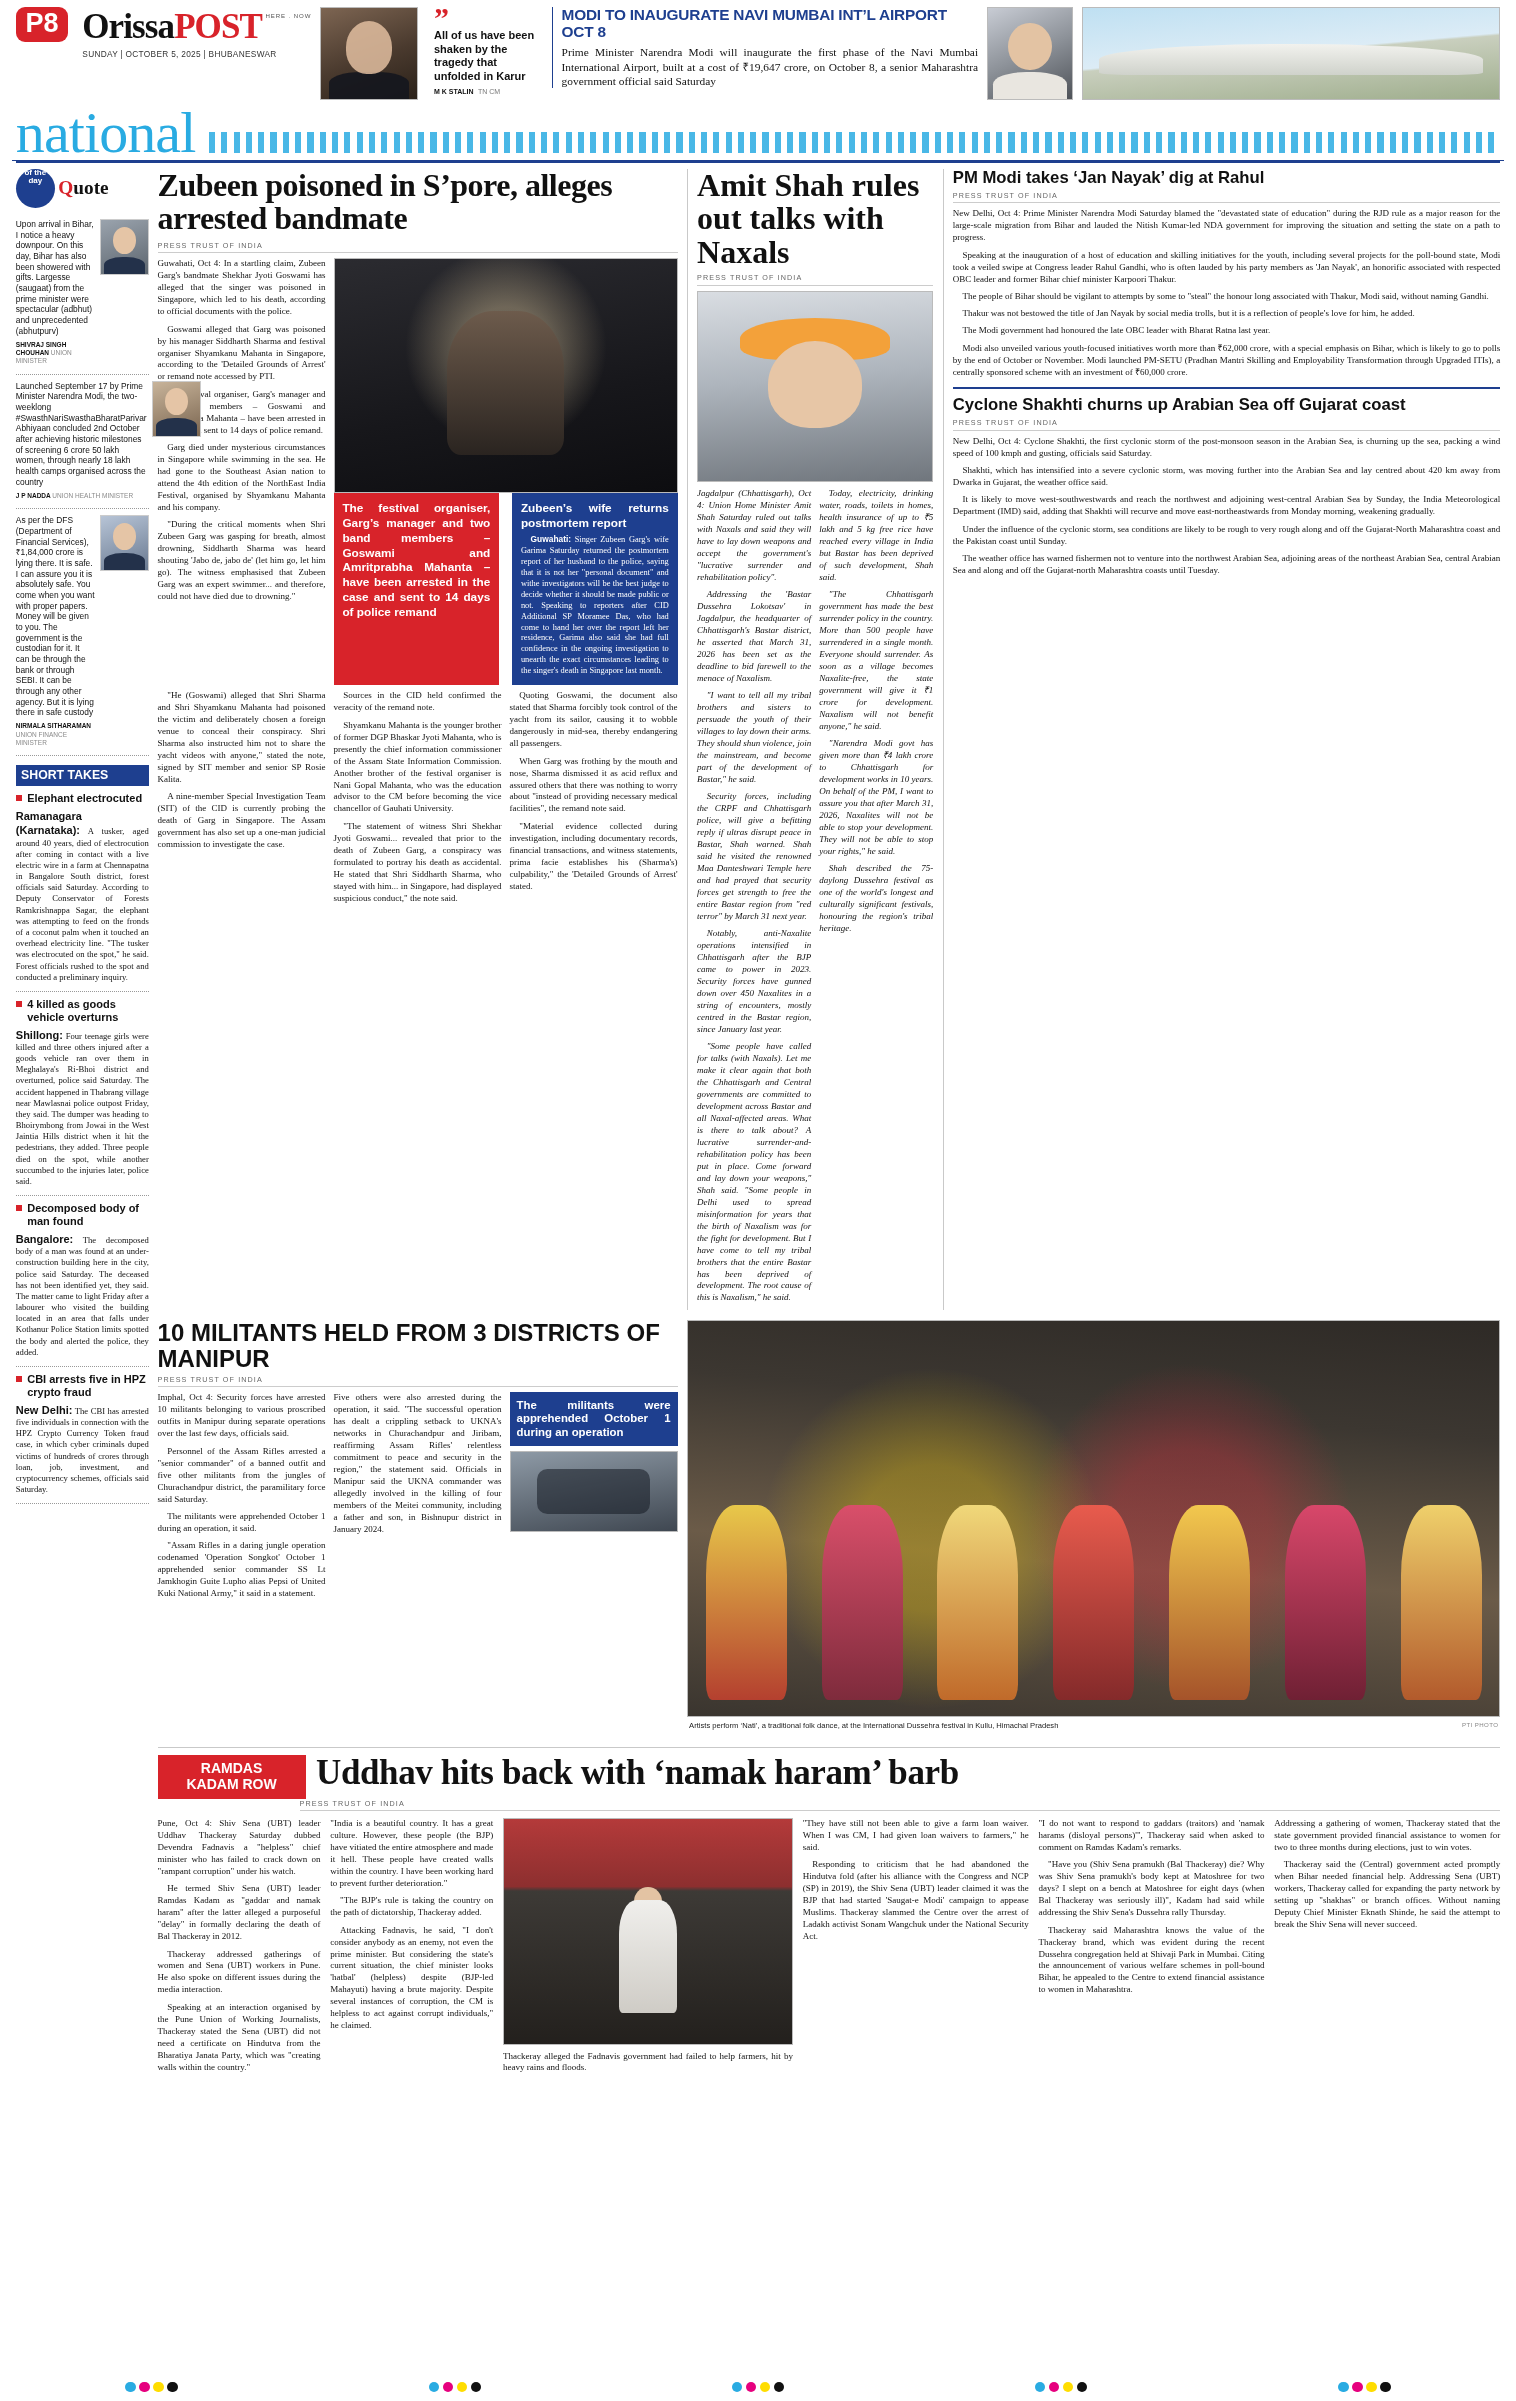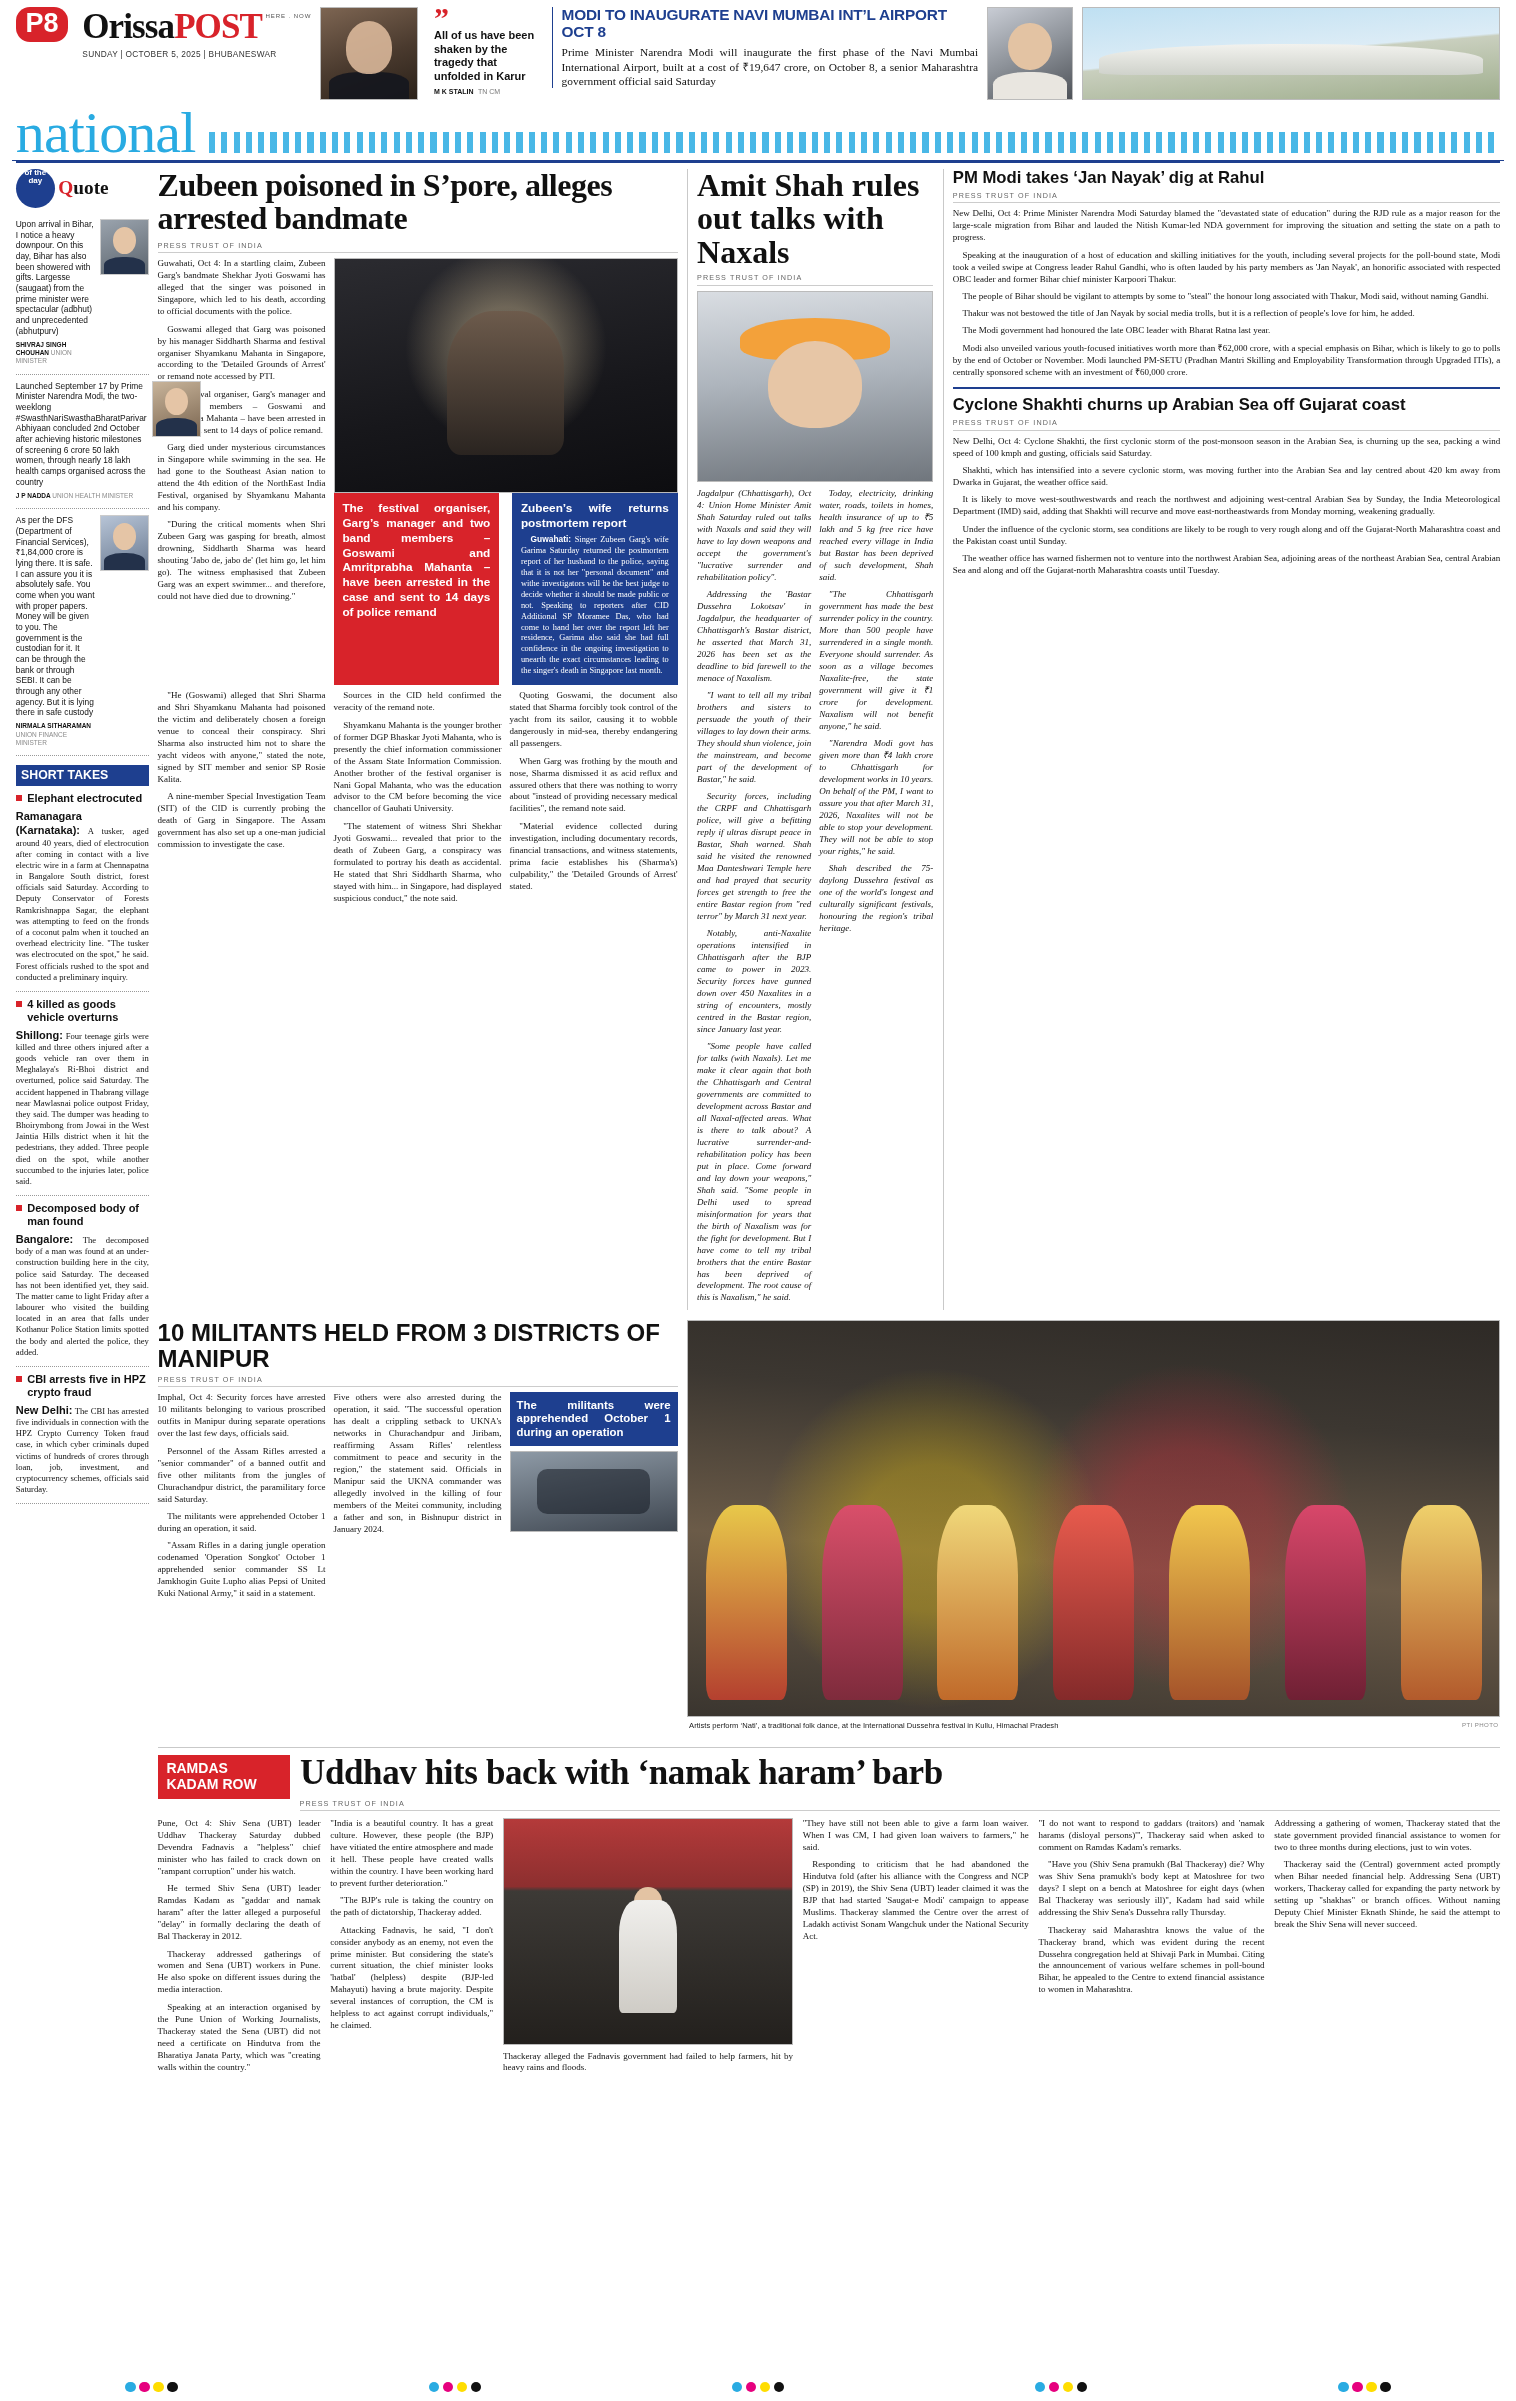--- a/index.html
+++ b/index.html
@@ -11,21 +11,21 @@
     color:#111;
     position:relative;
     overflow:hidden;
   }
   .page { width:1516px; height:2401px; position:relative; padding:0 12.3px; }
 
   
   .masthead { display:flex; align-items:flex-start; padding:7px 3.5px 3.5px 3.5px; gap:8.8px; }
   .p8badge {
     background:#d8232a; color:#fff; font-family:"Liberation Sans", sans-serif;
-    font-weight:bold; font-size:27px; padding:1.8px 9.7px 3.5px 9.7px; border-radius:14px;
+    font-weight:bold; font-size:27px; padding:1.8px 9.7px 3.5px 9.7px; border-radius:9px;
     line-height:1; height:35px; display:flex; align-items:center;
   }
   .logoblock { margin-left:5.3px; }
   .logo-row { display:flex; align-items:baseline; }
   .logo-orissa { font-family:"Liberation Serif", serif; font-weight:bold; font-size:35px; color:#111; letter-spacing:-0.9px; }
   .logo-post { font-family:"Liberation Serif", serif; font-weight:bold; font-size:35px; color:#d8232a; letter-spacing:-0.9px; }
   .logo-tag { font-family:"Liberation Sans", sans-serif; font-size:6.1px; color:#555; margin-left:3.5px; letter-spacing:0.9px; align-self:flex-start; padding-top:5.3px;}
   .dateline { font-family:"Liberation Sans", sans-serif; font-size:8.3px; color:#333; letter-spacing:0.3px; margin-top:1.8px; }
 
   .photo-portrait {
@@ -224,21 +224,21 @@
   .dussehra-photo .figs { position:absolute; left:0; right:0; bottom:4%; height:62%; display:flex; justify-content:space-around; align-items:flex-end; }
   .dussehra-photo .fig { width:10%; height:80%; border-radius:36% 36% 8% 8%; }
   .capt { font-family:"Liberation Sans", sans-serif; font-size:7.6px; color:#222; padding:3.5px 1.8px 0 1.8px; display:flex; justify-content:space-between; gap:7px; }
   .capt .credit { color:#888; font-size:6.1px; letter-spacing:0.4px; white-space:nowrap; }
 
   
   .zone-bot { margin-top:10.5px; }
   .ud-flag { display:flex; align-items:flex-start; gap:10.5px; }
   .ud-tag {
     background:#d8232a; color:#fff; font-family:"Liberation Sans", sans-serif;
-    font-weight:bold; font-size:14px; line-height:1.12; padding:6.1px 8.8px; width:132px;
+    font-weight:bold; font-size:14px; line-height:1.12; padding:6.1px 8.8px; width:148px;text-align:center;
   }
   .ud-head { font-family:"Liberation Serif", serif; font-weight:bold; font-size:35px; line-height:1.02; margin:0; letter-spacing:-0.4px; }
   .ud-grid { display:grid; grid-template-columns: 163px 163px 290px 1fr 1fr 1fr; gap:9.7px; margin-top:7px; }
   .ud-photo {
     width:100%; height:227px; border:0.9px solid #bbb;
     background:linear-gradient(180deg,#b43a3a 0%,#8d2f2f 30%,#3d3a36 32%,#23201d 100%);
     position:relative; overflow:hidden;
   }
   .ud-photo::after{
     content:""; position:absolute; left:40%; top:36%; width:20%; height:50%;

